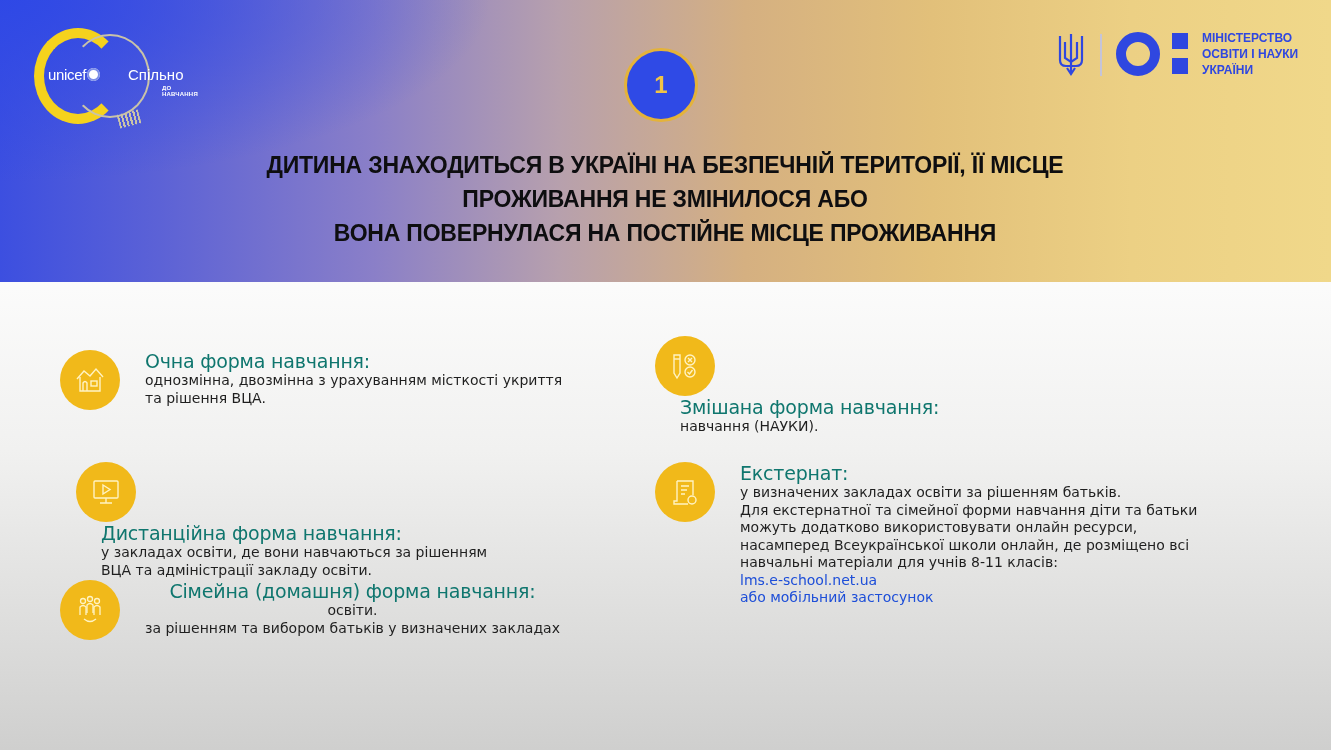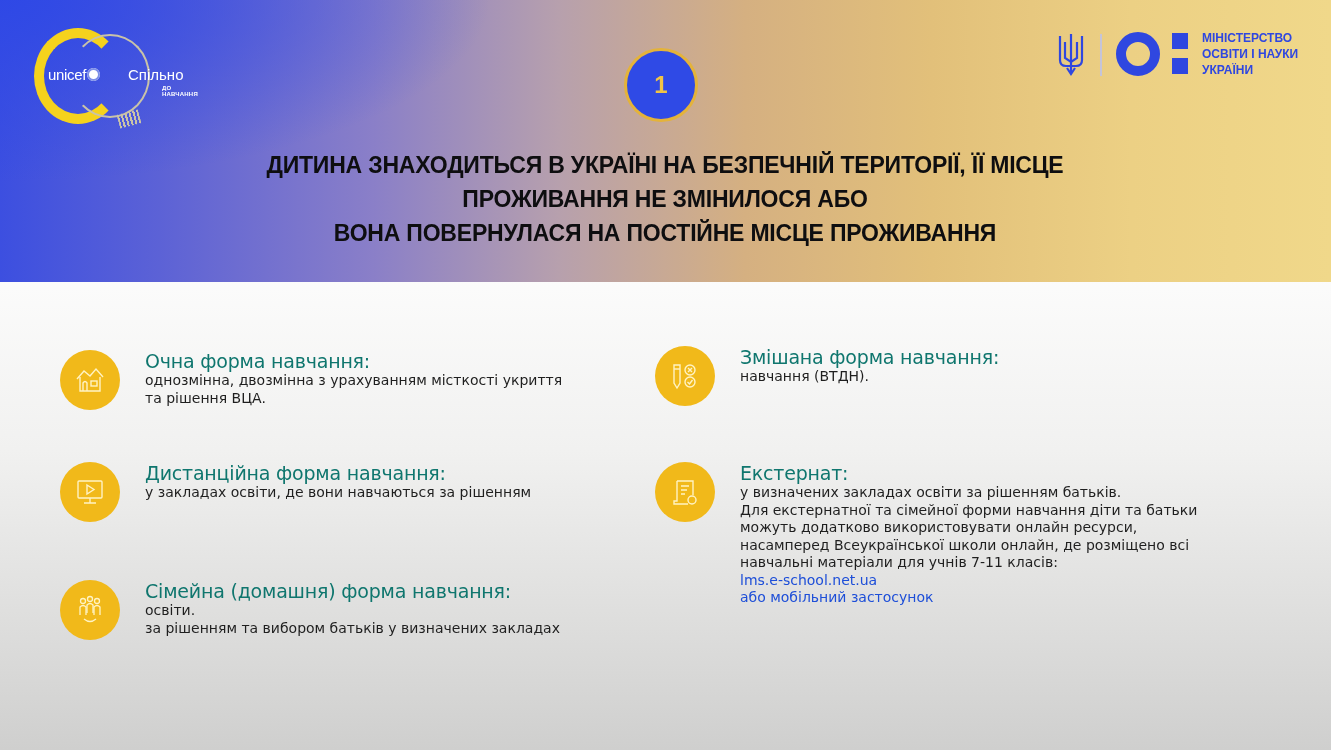--- a/index.html
+++ b/index.html
@@ -153,90 +153,91 @@
   </div>
   <div class="item-body">
     <div class="item-title">Очна форма навчання:</div>
     <div class="item-desc">
       <span>однозмінна, двозмінна з урахуванням місткості укриття</span>
       <span>та рішення ВЦА.</span>
     </div>
   </div>
 </div>
 
-<div class="item" style="left:60px; top:462px;">
+<div class="item" style="left:76px; top:462px;flex-direction:column;">
   <div class="item-icon">
     <svg viewBox="0 0 34 34" fill="none" stroke="#fff3c4" stroke-width="1.4">
       <rect x="5" y="6" width="24" height="17" rx="1"></rect>
       <path d="M14 10 L21 14.5 L14 19 Z"></path>
       <path d="M17 23 L17 28 M11 28 L23 28"></path>
     </svg>
   </div>
   <div class="item-body">
     <div class="item-title">Дистанційна форма навчання:</div>
     <div class="item-desc">
       <span>у закладах освіти, де вони навчаються за рішенням</span>
-    </div>
-  </div>
-</div>
-
-<div class="item" style="left:60px; top:580px;">
+      <span>ВЦА та адміністрації закладу освіти.</span>
+    </div>
+  </div>
+</div>
+
+<div class="item" style="left:60px; top:580px;text-align:center;">
   <div class="item-icon">
     <svg viewBox="0 0 34 34" fill="none" stroke="#fff3c4" stroke-width="1.3">
       <circle cx="10" cy="8" r="2.5"></circle>
         <circle cx="17" cy="6" r="2.5"></circle>
         <circle cx="24" cy="8" r="2.5"></circle>
       <path d="M7 22 L7 14 Q10 11 13 14 L13 22"></path>
       <path d="M14 20 L14 12 Q17 9 20 12 L20 20"></path>
       <path d="M21 22 L21 14 Q24 11 27 14 L27 22"></path>
       <path d="M11 26 Q17 31 23 26"></path>
     </svg>
   </div>
   <div class="item-body">
     <div class="item-title">Сімейна (домашня) форма навчання:</div>
     <div class="item-desc">
       <span>освіти.</span>
       <span>за рішенням та вибором батьків у визначених закладах</span>
     </div>
   </div>
 </div>
 
-<div class="item" style="left:655px; top:346px;">
+<div class="item" style="left:655px; top:336px;flex-direction:column;">
   <div class="item-icon">
     <svg viewBox="0 0 34 34" fill="none" stroke="#fff3c4" stroke-width="1.4">
       <path d="M6 6 L12 6 L12 24 L9 29 L6 24 Z"></path>
       <path d="M6 10 L12 10"></path>
       <circle cx="22" cy="11" r="5"></circle>
       <path d="M20 9 L24 13 M24 9 L20 13"></path>
       <circle cx="22" cy="23" r="5"></circle>
       <path d="M19.5 23 L21.5 25 L24.5 21"></path>
     </svg>
   </div>
   <div class="item-body">
     <div class="item-title">Змішана форма навчання:</div>
     <div class="item-desc">
-      <span>навчання (ВТДН).</span>
+      <span>навчання (НАУКИ).</span>
     </div>
   </div>
 </div>
 
 <div class="item" style="left:655px; top:462px;justify-content:space-between;">
   <div class="item-icon">
     <svg viewBox="0 0 34 34" fill="none" stroke="#fff3c4" stroke-width="1.4">
       <path d="M9 6 L25 6 L25 20"></path>
       <path d="M9 6 L9 26 L6 26 L6 29 L20 29"></path>
       <path d="M13 11 L21 11 M13 15 L19 15 M13 19 L17 19"></path>
       <circle cx="24" cy="25" r="4"></circle>
     </svg>
   </div>
   <div class="item-body">
     <div class="item-title">Екстернат:</div>
     <div class="item-desc">
       <span>у визначених закладах освіти за рішенням батьків.</span>
       <span>Для екстернатної та сімейної форми навчання діти та батьки</span>
       <span>можуть додатково використовувати онлайн ресурси,</span>
       <span>насамперед Всеукраїнської школи онлайн, де розміщено всі</span>
-      <span>навчальні матеріали для учнів 7-11 класів:</span>
+      <span>навчальні матеріали для учнів 8-11 класів:</span>
       <a class="link">lms.e-school.net.ua</a>
       <a class="link">або мобільний застосунок</a>
     </div>
   </div>
 </div>
 
 </body></html>

